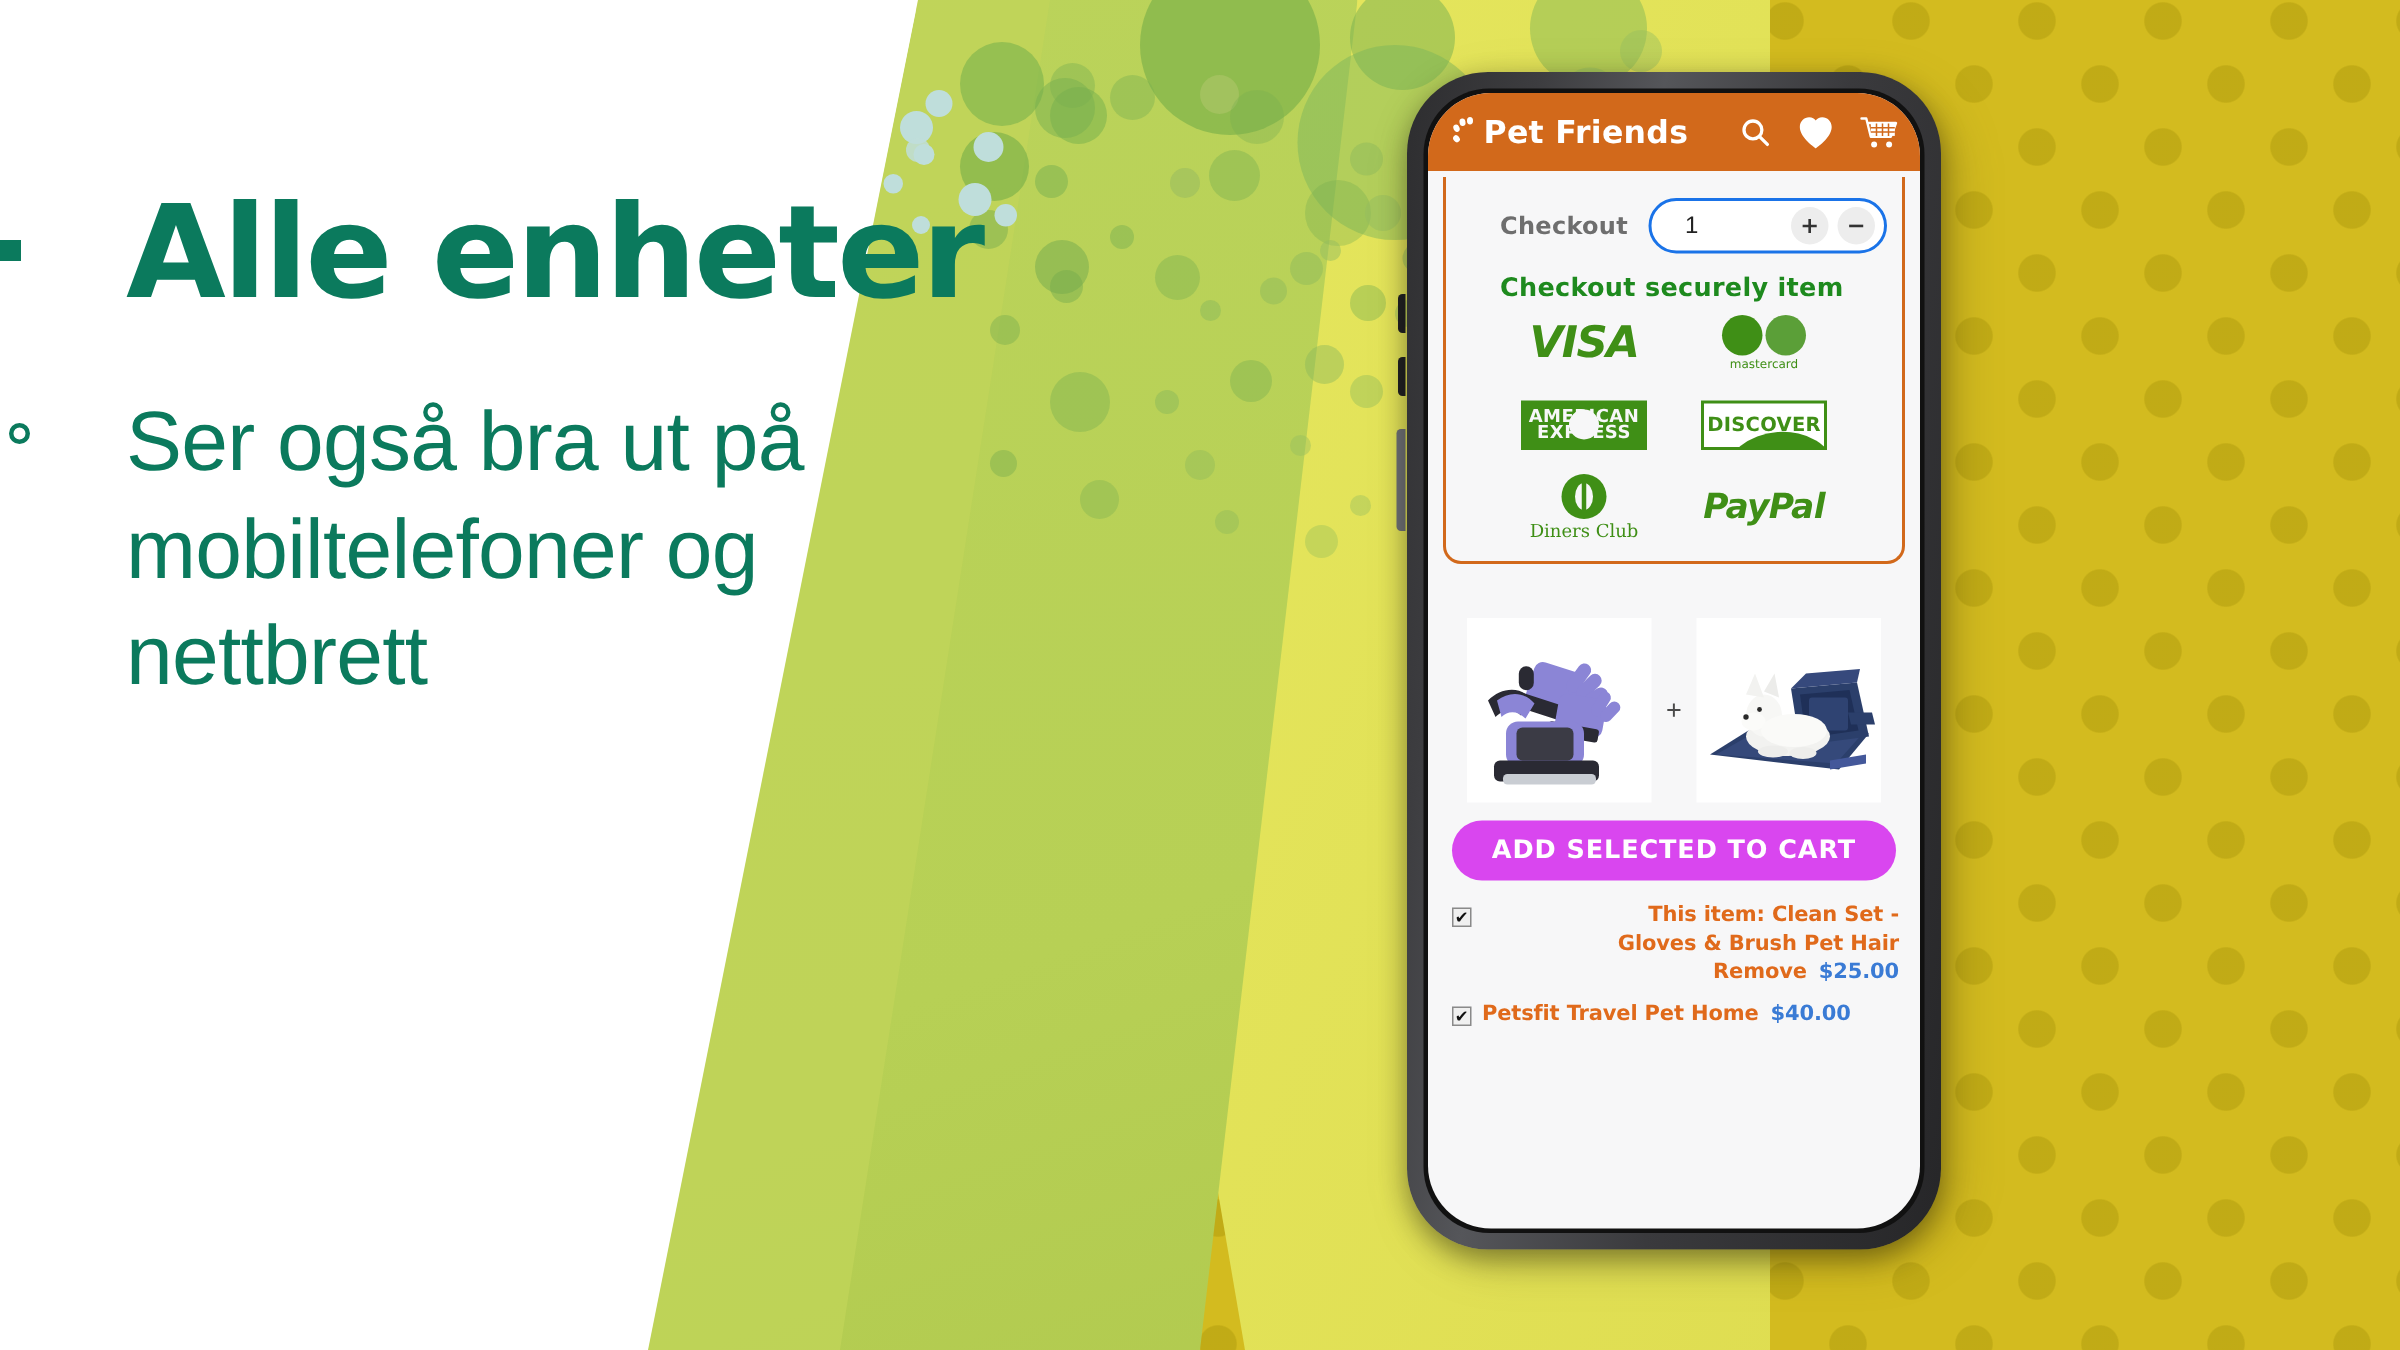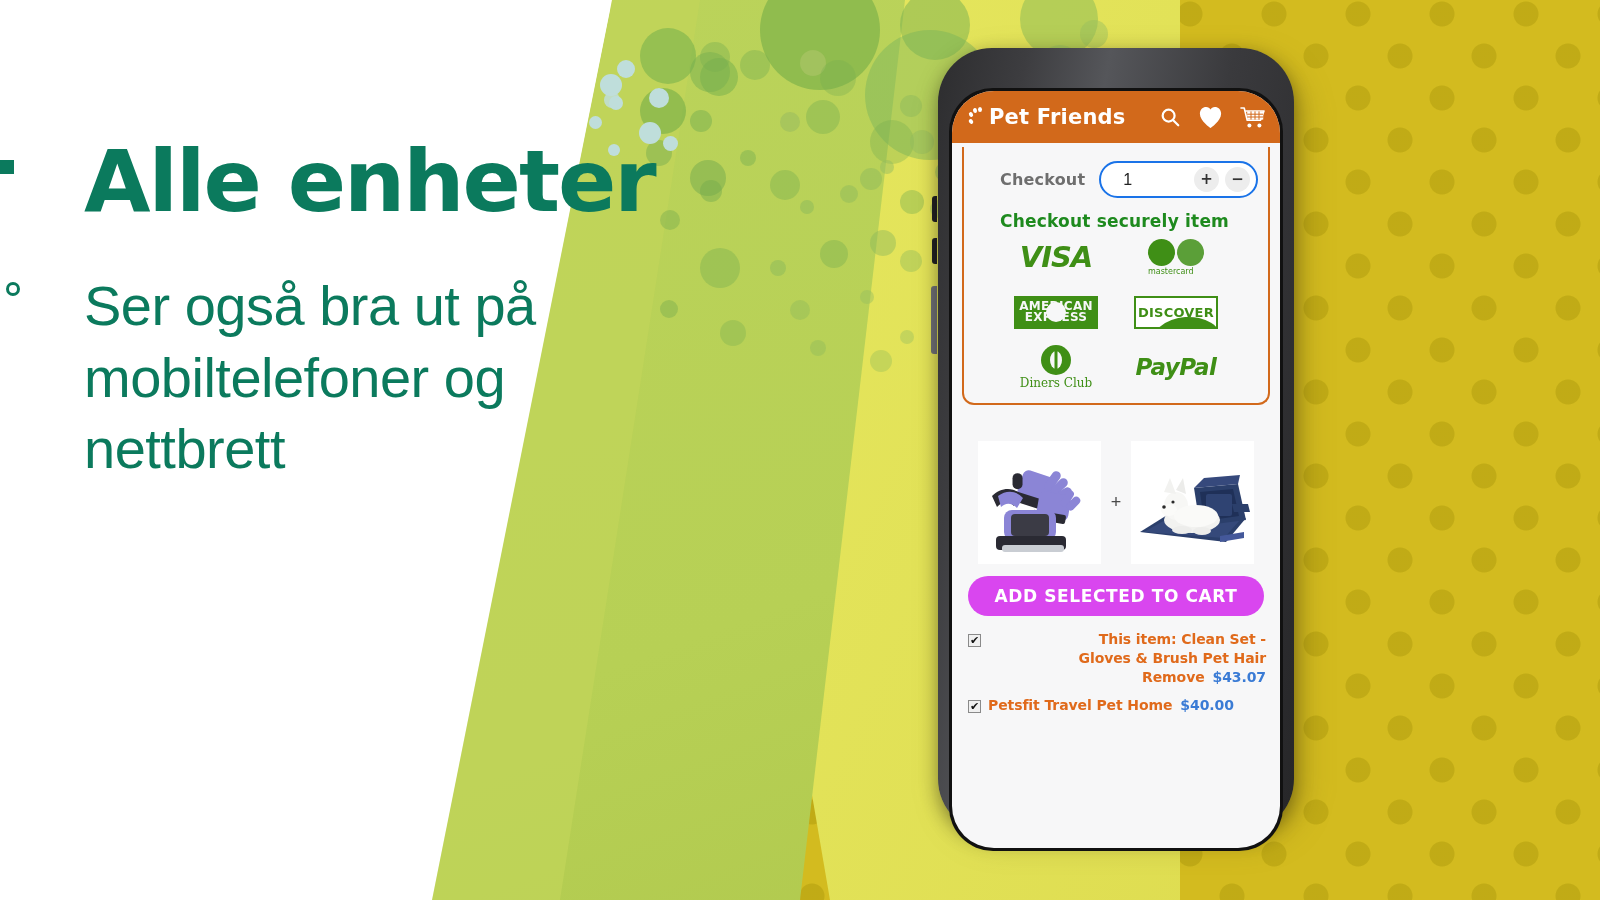--- a/index.html
+++ b/index.html
@@ -69,21 +69,21 @@
     position: absolute; left: 0; top: 0; width: 700px; height: 900px;
     background: #ffffff;
     clip-path: polygon(0 0, 612px 0, 432px 900px, 0 900px);
   }
 
   .tiny-dot { position: absolute; border-radius: 50%; background: #bfdedb; }
   .tiny-sq  { position: absolute; background: #0b7a5d; }
   .tiny-ring{ position: absolute; border-radius: 50%; border: 3px solid #0b7a5d; }
 
   
-  .copy { position: absolute; left: 84px; top: 138px; width: 600px; }
+  .copy { position: absolute; left: 84px; top: 126px; width: 600px; }
   .headline {
     font-family: "DejaVu Sans", sans-serif;
     font-weight: 700;
     font-size: 86px;
     line-height: 1.0;
     letter-spacing: -2px;
     color: #0b7a5d;
   }
   .subcopy {
     margin-top: 46px;
@@ -112,21 +112,20 @@
     background: linear-gradient(100deg,#2d2d2f 0%, #3d3d40 18%, #55565a 35%, #3a3a3d 60%, #262628 100%);
     padding: 11px;
     box-shadow: 0 6px 18px rgba(0,0,0,.35);
   }
   .phone-inner {
     position: relative;
     width: 100%; height: 100%;
     border-radius: 44px;
     background: #111;
     padding: 3px;
-    margin-top: 29px;
   }
   .screen {
     position: relative;
     width: 100%; height: 100%;
     border-radius: 42px;
     background: #f7f7f8;
     overflow: hidden;
   }
   
   .btn-side {
@@ -216,21 +215,21 @@
     padding: 6px 22px 0 22px;
     row-gap: 15px;
   }
   .pay-cell { display: flex; align-items: center; justify-content: center; height: 40px; }
 
   
   .visa {
     color: #3f8f16; font-family: "DejaVu Sans", sans-serif;
     font-weight: 700; font-style: italic; font-size: 29px; letter-spacing: -1px;
   }
-  .mc-wrap { }
+  .mc-wrap { text-align: center; }
   .mc-circles { position: relative; width: 56px; height: 27px; margin: 0 auto; }
   .mc-c { position: absolute; top: 0; width: 27px; height: 27px; border-radius: 50%; background: #3f8f16; }
   .mc-c.l { left: 0; }
   .mc-c.r { right: 0; opacity: .85; }
   .mc-text { font-size: 8px; color: #3f8f16; font-family: "DejaVu Sans", sans-serif; margin-top: 1px; }
 
   .amex {
     width: 84px; height: 33px; background: #3f8f16; position: relative;
     display: flex; align-items: center; justify-content: center;
   }
@@ -582,21 +581,21 @@
           </div>
 
 
           <button class="add-btn">ADD SELECTED TO CART</button>
 
           <div class="items">
             <div class="item-row">
               <span class="cbx">✔</span>
               <span class="item-text">
                 <span>This item: Clean Set -</span><br>
-                <span class="item-inline">Gloves &amp; Brush Pet Hair Remove</span><span class="item-price">$43.07</span>
+                <span class="item-inline">Gloves &amp; Brush Pet Hair Remove</span><span class="item-price">$25.00</span>
               </span>
             </div>
             <div class="item-row">
               <span class="cbx">✔</span>
               <span class="item-text">
                 <span class="item-inline">Petsfit Travel Pet Home</span><span class="item-price">$40.00</span>
               </span>
             </div>
           </div>
         </div>

